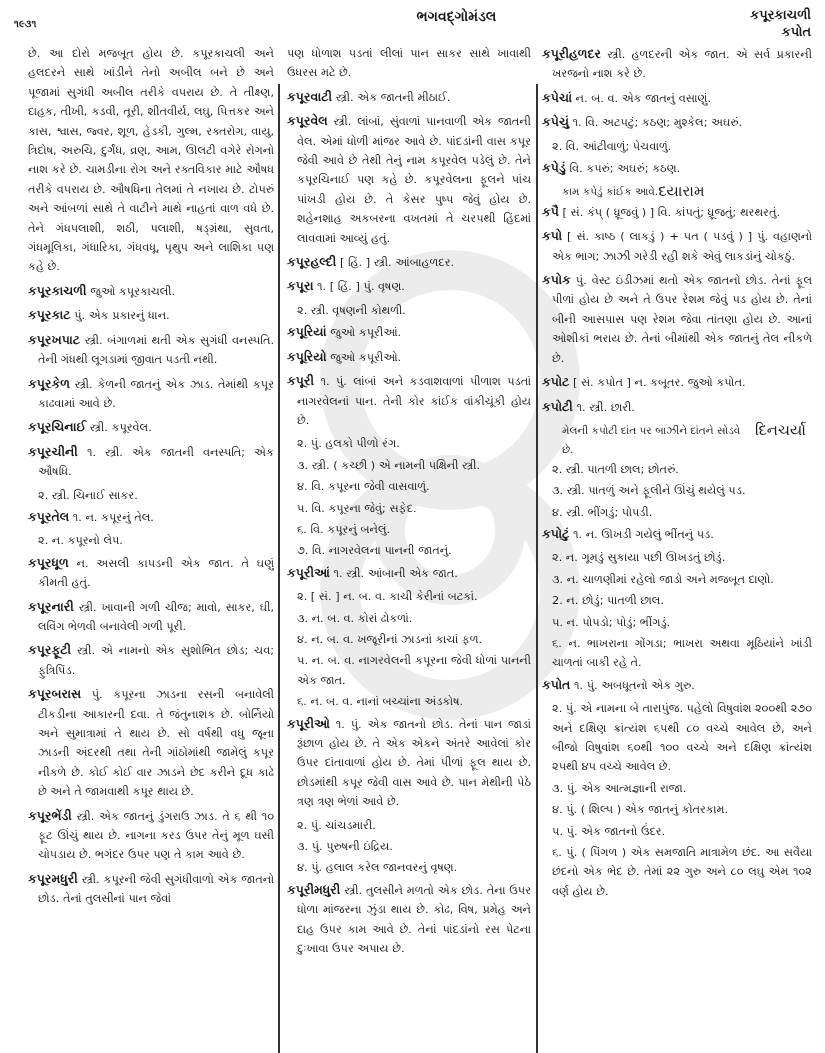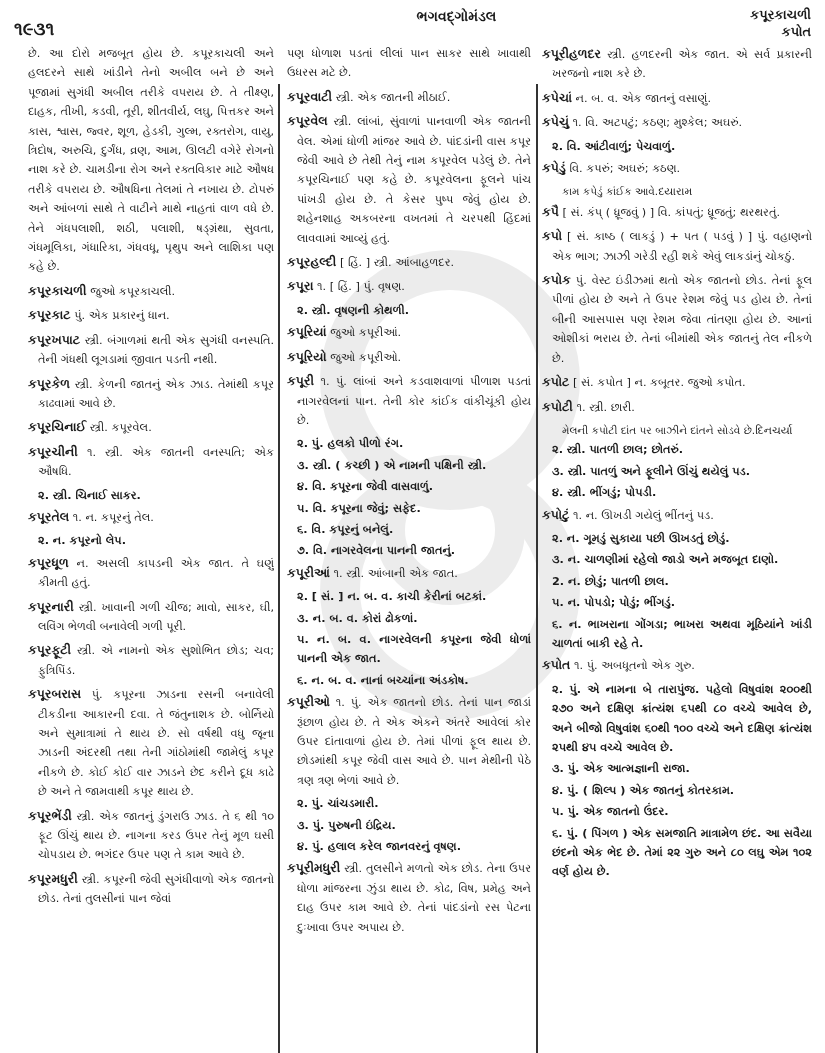--- a/index.html
+++ b/index.html
@@ -28,21 +28,21 @@
       opacity: 0.07;
     }
     .header {
       position: absolute;
       left: 0; top: 0;
       width: 825px; height: 44px;
     }
     .page-number {
       position: absolute;
       left: 14px; top: 18px;
-      font-size: 18px;
+      font-size: 10px;
       font-weight: bold;
     }
     .running-title {
       position: absolute;
       left: 0; width: 825px; top: 8px;
       text-align: center;
       font-size: 14px;
       font-weight: bold;
       margin-left: 44px;
     }
@@ -88,30 +88,29 @@
     }
     .entry.cont { padding-left: 0; text-indent: 0; }
     .hw {
       font-weight: bold;
       font-size: 12.5px;
     }
     .sense {
       padding-left: 10px;
       margin: 0 0 2px 0;
       text-align: justify;
-      font-weight: bold;
     }
     .quote {
       padding-left: 20px;
       margin: 0;
       display: flex;
       justify-content: flex-start;
       font-size: 10.5px;
     }
-    .quote-src { font-size: 11px; padding-right: 6px; }
+    .quote-src { font-size: 15px; padding-right: 6px; }
   </style>
 </head>
 <body>
 
 <div class="page">
 
   <svg class="watermark" viewBox="0 0 300 600">
     <circle cx="150" cy="150" r="110" fill="none" stroke="#000" stroke-width="40"></circle>
     <circle cx="150" cy="360" r="110" fill="none" stroke="#000" stroke-width="40"></circle>
     <circle cx="150" cy="300" r="60" fill="none" stroke="#000" stroke-width="30"></circle>
@@ -160,20 +159,21 @@
         <p class="entry"><span class="hw">કપૂરી</span> <span>૧. પું. લાંબાં અને કડવાશવાળાં પીળાશ પડતાં નાગરવેલનાં પાન. તેની કોર કાંઈક વાંકીચૂંકી હોય છે.</span></p>
         <p class="sense">૨. પું. હલકો પીળો રંગ.</p>
         <p class="sense">૩. સ્ત્રી. ( કચ્છી ) એ નામની પક્ષિની સ્ત્રી.</p>
         <p class="sense">૪. વિ. કપૂરના જેવી વાસવાળું.</p>
         <p class="sense">૫. વિ. કપૂરના જેવું; સફેદ.</p>
         <p class="sense">૬. વિ. કપૂરનું બનેલું.</p>
         <p class="sense">૭. વિ. નાગરવેલના પાનની જાતનું.</p>
         <p class="entry"><span class="hw">કપૂરીઆં</span> <span>૧. સ્ત્રી. આંબાની એક જાત.</span></p>
         <p class="sense">૨. [ સં. ] ન. બ. વ. કાચી કેરીનાં બટકાં.</p>
         <p class="sense">૩. ન. બ. વ. કોરાં ઢોકળાં.</p>
+        <p class="sense">૪. ન. બ. વ. ખજૂરીનાં ઝાડનાં કાચાં ફળ.</p>
         <p class="sense">૫. ન. બ. વ. નાગરવેલની કપૂરના જેવી ધોળાં પાનની એક જાત.</p>
         <p class="sense">૬. ન. બ. વ. નાનાં બચ્ચાંના અંડકોષ.</p>
         <p class="entry"><span class="hw">કપૂરીઓ</span> <span>૧. પું. એક જાતનો છોડ. તેનાં પાન જાડાં રૂંછાળ હોય છે. તે એક એકને અંતરે આવેલાં કોર ઉપર દાંતાવાળાં હોય છે. તેમાં પીળાં ફૂલ થાય છે. છોડમાંથી કપૂર જેવી વાસ આવે છે. પાન મેથીની પેઠે ત્રણ ત્રણ ભેળાં આવે છે.</span></p>
         <p class="sense">૨. પું. ચાંચડમારી.</p>
         <p class="sense">૩. પું. પુરુષની ઇંદ્રિય.</p>
         <p class="sense">૪. પું. હલાલ કરેલ જાનવરનું વૃષણ.</p>
         <p class="entry"><span class="hw">કપૂરીમધુરી</span> <span>સ્ત્રી. તુલસીને મળતો એક છોડ. તેના ઉપર ધોળા માંજરના ઝુંડા થાય છે. કોઢ, વિષ, પ્રમેહ અને દાહ ઉપર કામ આવે છે. તેનાં પાંદડાંનો રસ પેટના દુઃખાવા ઉપર અપાય છે.</span></p>
       </div>
     <div class="col col-3">
         <p class="entry"><span class="hw">કપૂરીહળદર</span> <span>સ્ત્રી. હળદરની એક જાત. એ સર્વ પ્રકારની ખરજનો નાશ કરે છે.</span></p>

